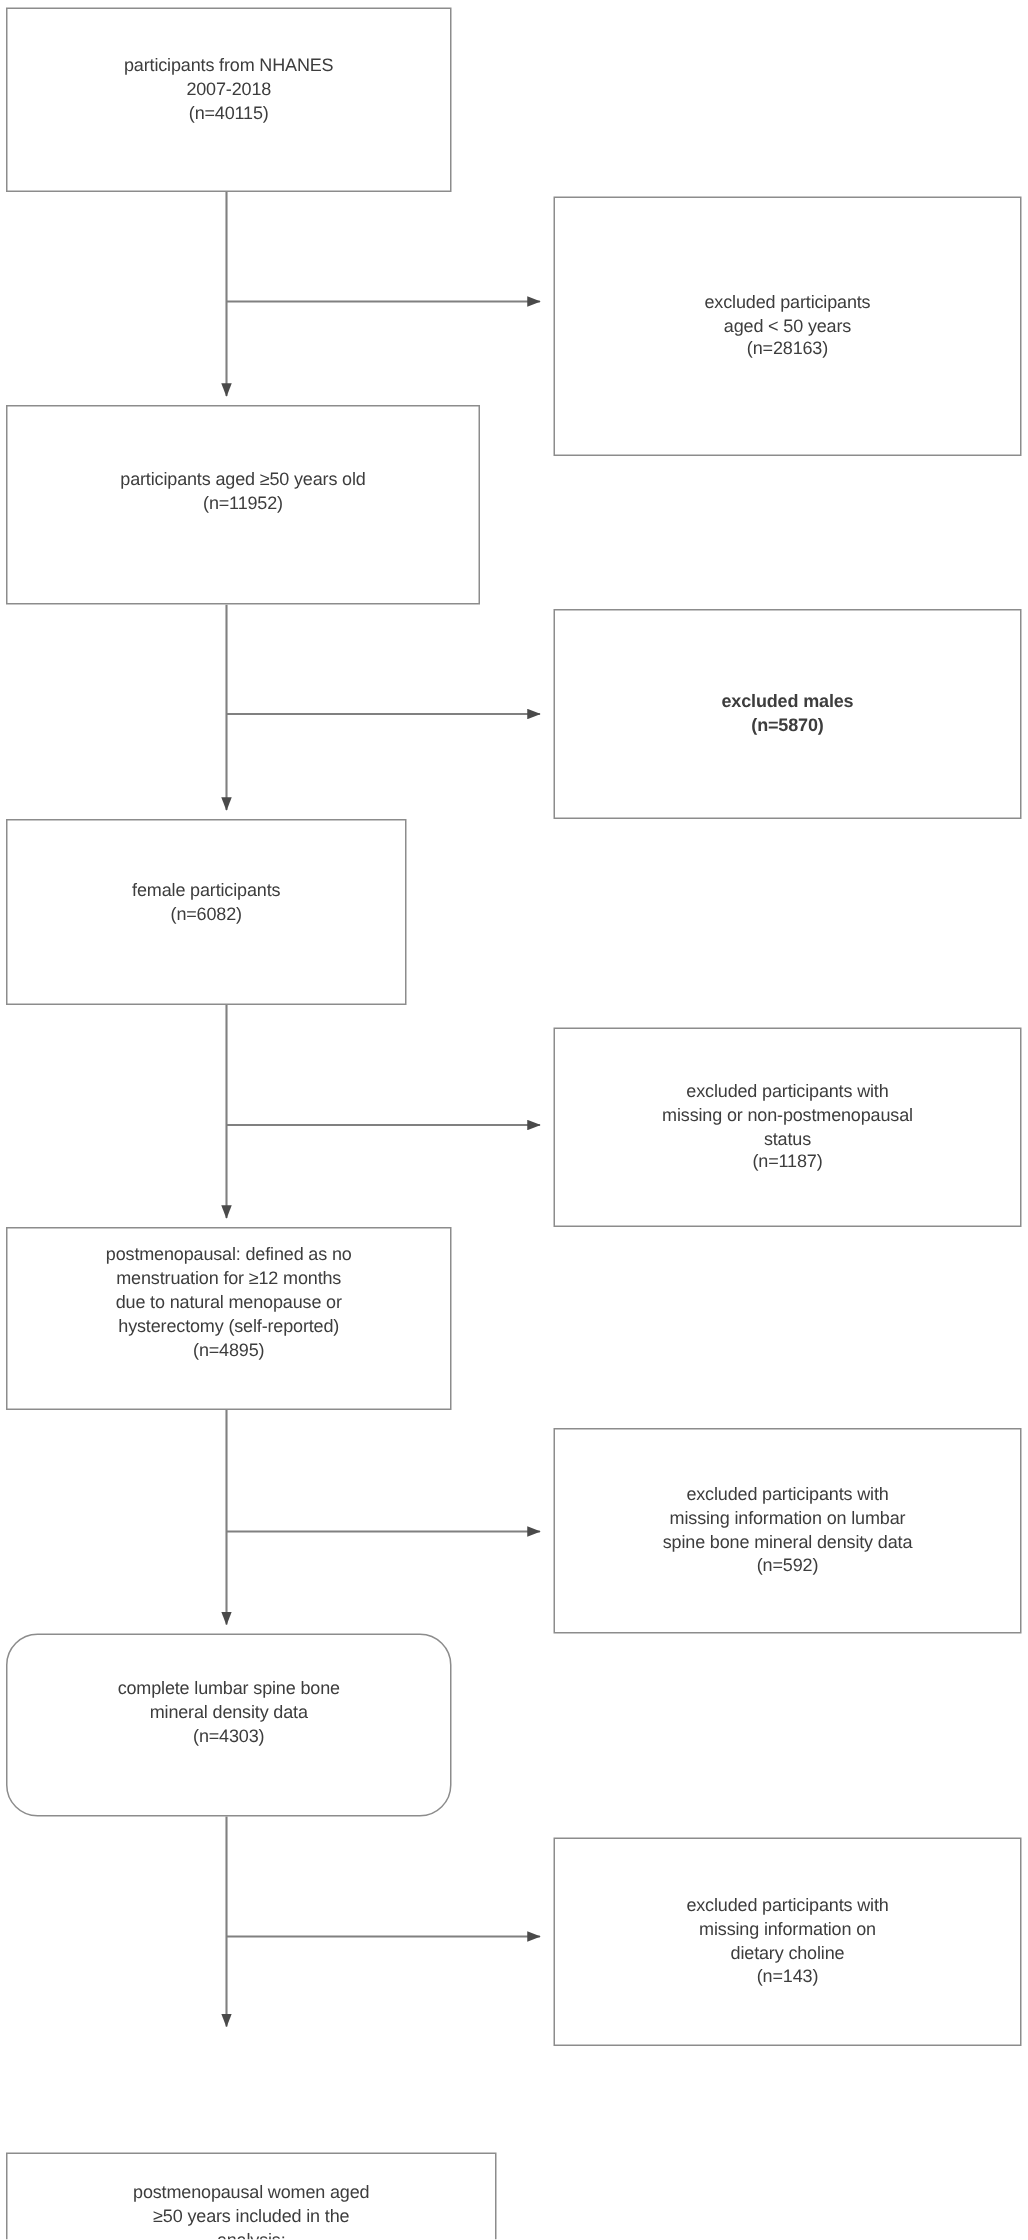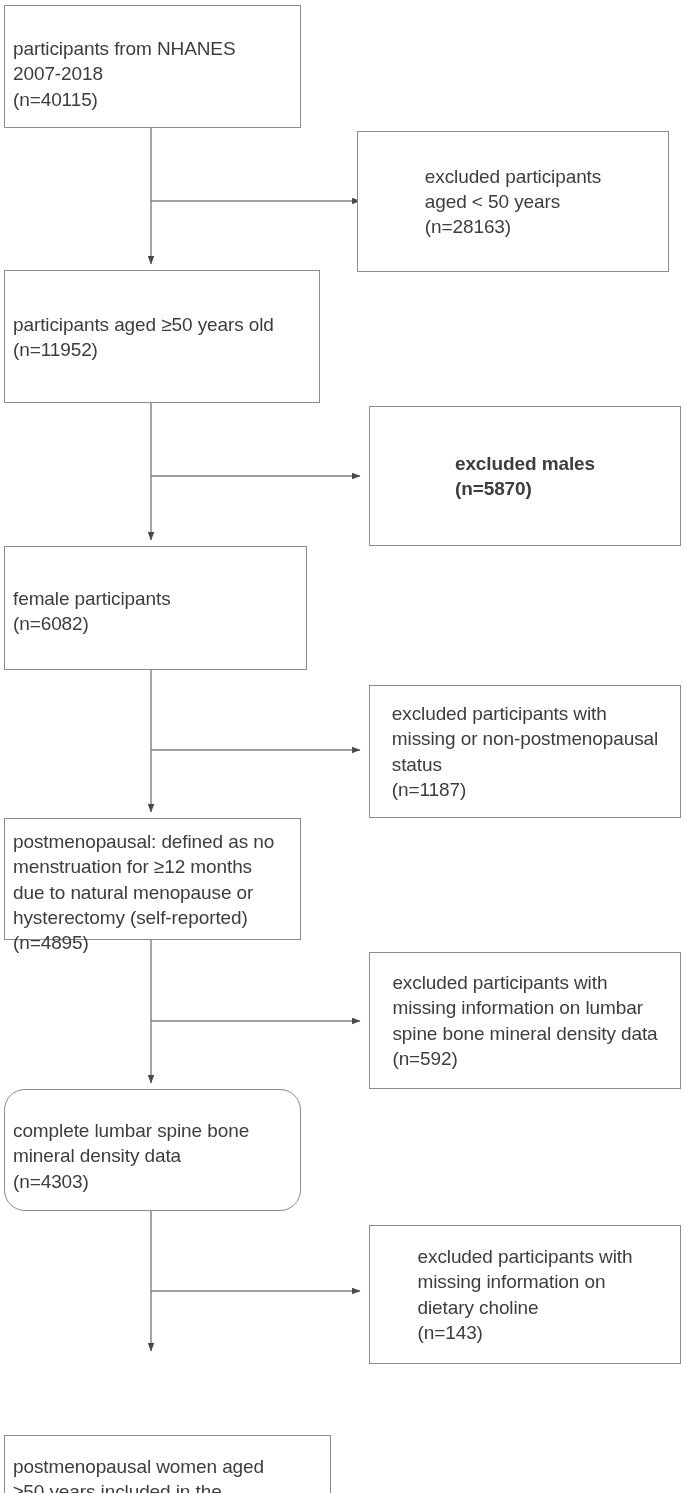--- a/index.html
+++ b/index.html
@@ -20,23 +20,24 @@
     position: absolute;
     box-sizing: border-box;
     border: 1.4px solid #8c8c8c;
     background: #ffffff;
     display: flex;
     align-items: center;
     justify-content: center;
     padding: 4px 8px;
   }
   .node .label {
-    font-size: 19px;
+    font-size: 12px;
     line-height: 1.33;
     color: #3d3d3d;
+    text-align: center;
     white-space: pre-line;
     letter-spacing: -0.1px;
   }
   
   .node.main {
     align-items: flex-start;
   }
   .node.main .label {
     width: 100%;
   }
@@ -91,21 +92,21 @@
     <span class="label" style="margin-top:26px;">participants from NHANES
 2007-2018
 (n=40115)</span>
   </div>
 
   <div class="node main" style="left:4px; top:270px; width:316px; height:133px;">
     <span class="label" style="margin-top:37px;">participants aged ≥50 years old
 (n=11952)</span>
   </div>
 
-  <div class="node main" style="left:4px; top:546px; width:303px; height:124px;">
+  <div class="node main" style="left:4px; top:546px; width:267px; height:124px;">
     <span class="label" style="margin-top:35px;">female participants
 (n=6082)</span>
   </div>
 
   <div class="node main" style="left:4px; top:818px; width:297px; height:122px;">
     <span class="label" style="margin-top:6px;">postmenopausal: defined as no
 menstruation for ≥12 months
 due to natural menopause or
 hysterectomy (self-reported)
 (n=4895)</span>
@@ -117,21 +118,21 @@
 (n=4303)</span>
   </div>
 
   <div class="node main" style="left:4px; top:1435px; width:327px; height:129px;">
     <span class="label" style="margin-top:14px;">postmenopausal women aged
 ≥50 years included in the
 analysis:
 (n=4160)</span>
   </div>
 
-  <div class="node" style="left:357px; top:131px; width:312px; height:141px;">
+  <div class="node" style="left:369px; top:131px; width:312px; height:173px;">
     <span class="label">excluded participants
 aged &lt; 50 years
 (n=28163)</span>
   </div>
 
   <div class="node" style="left:369px; top:406px; width:312px; height:140px;font-weight:bold;">
     <span class="label">excluded males
 (n=5870)</span>
   </div>
 

